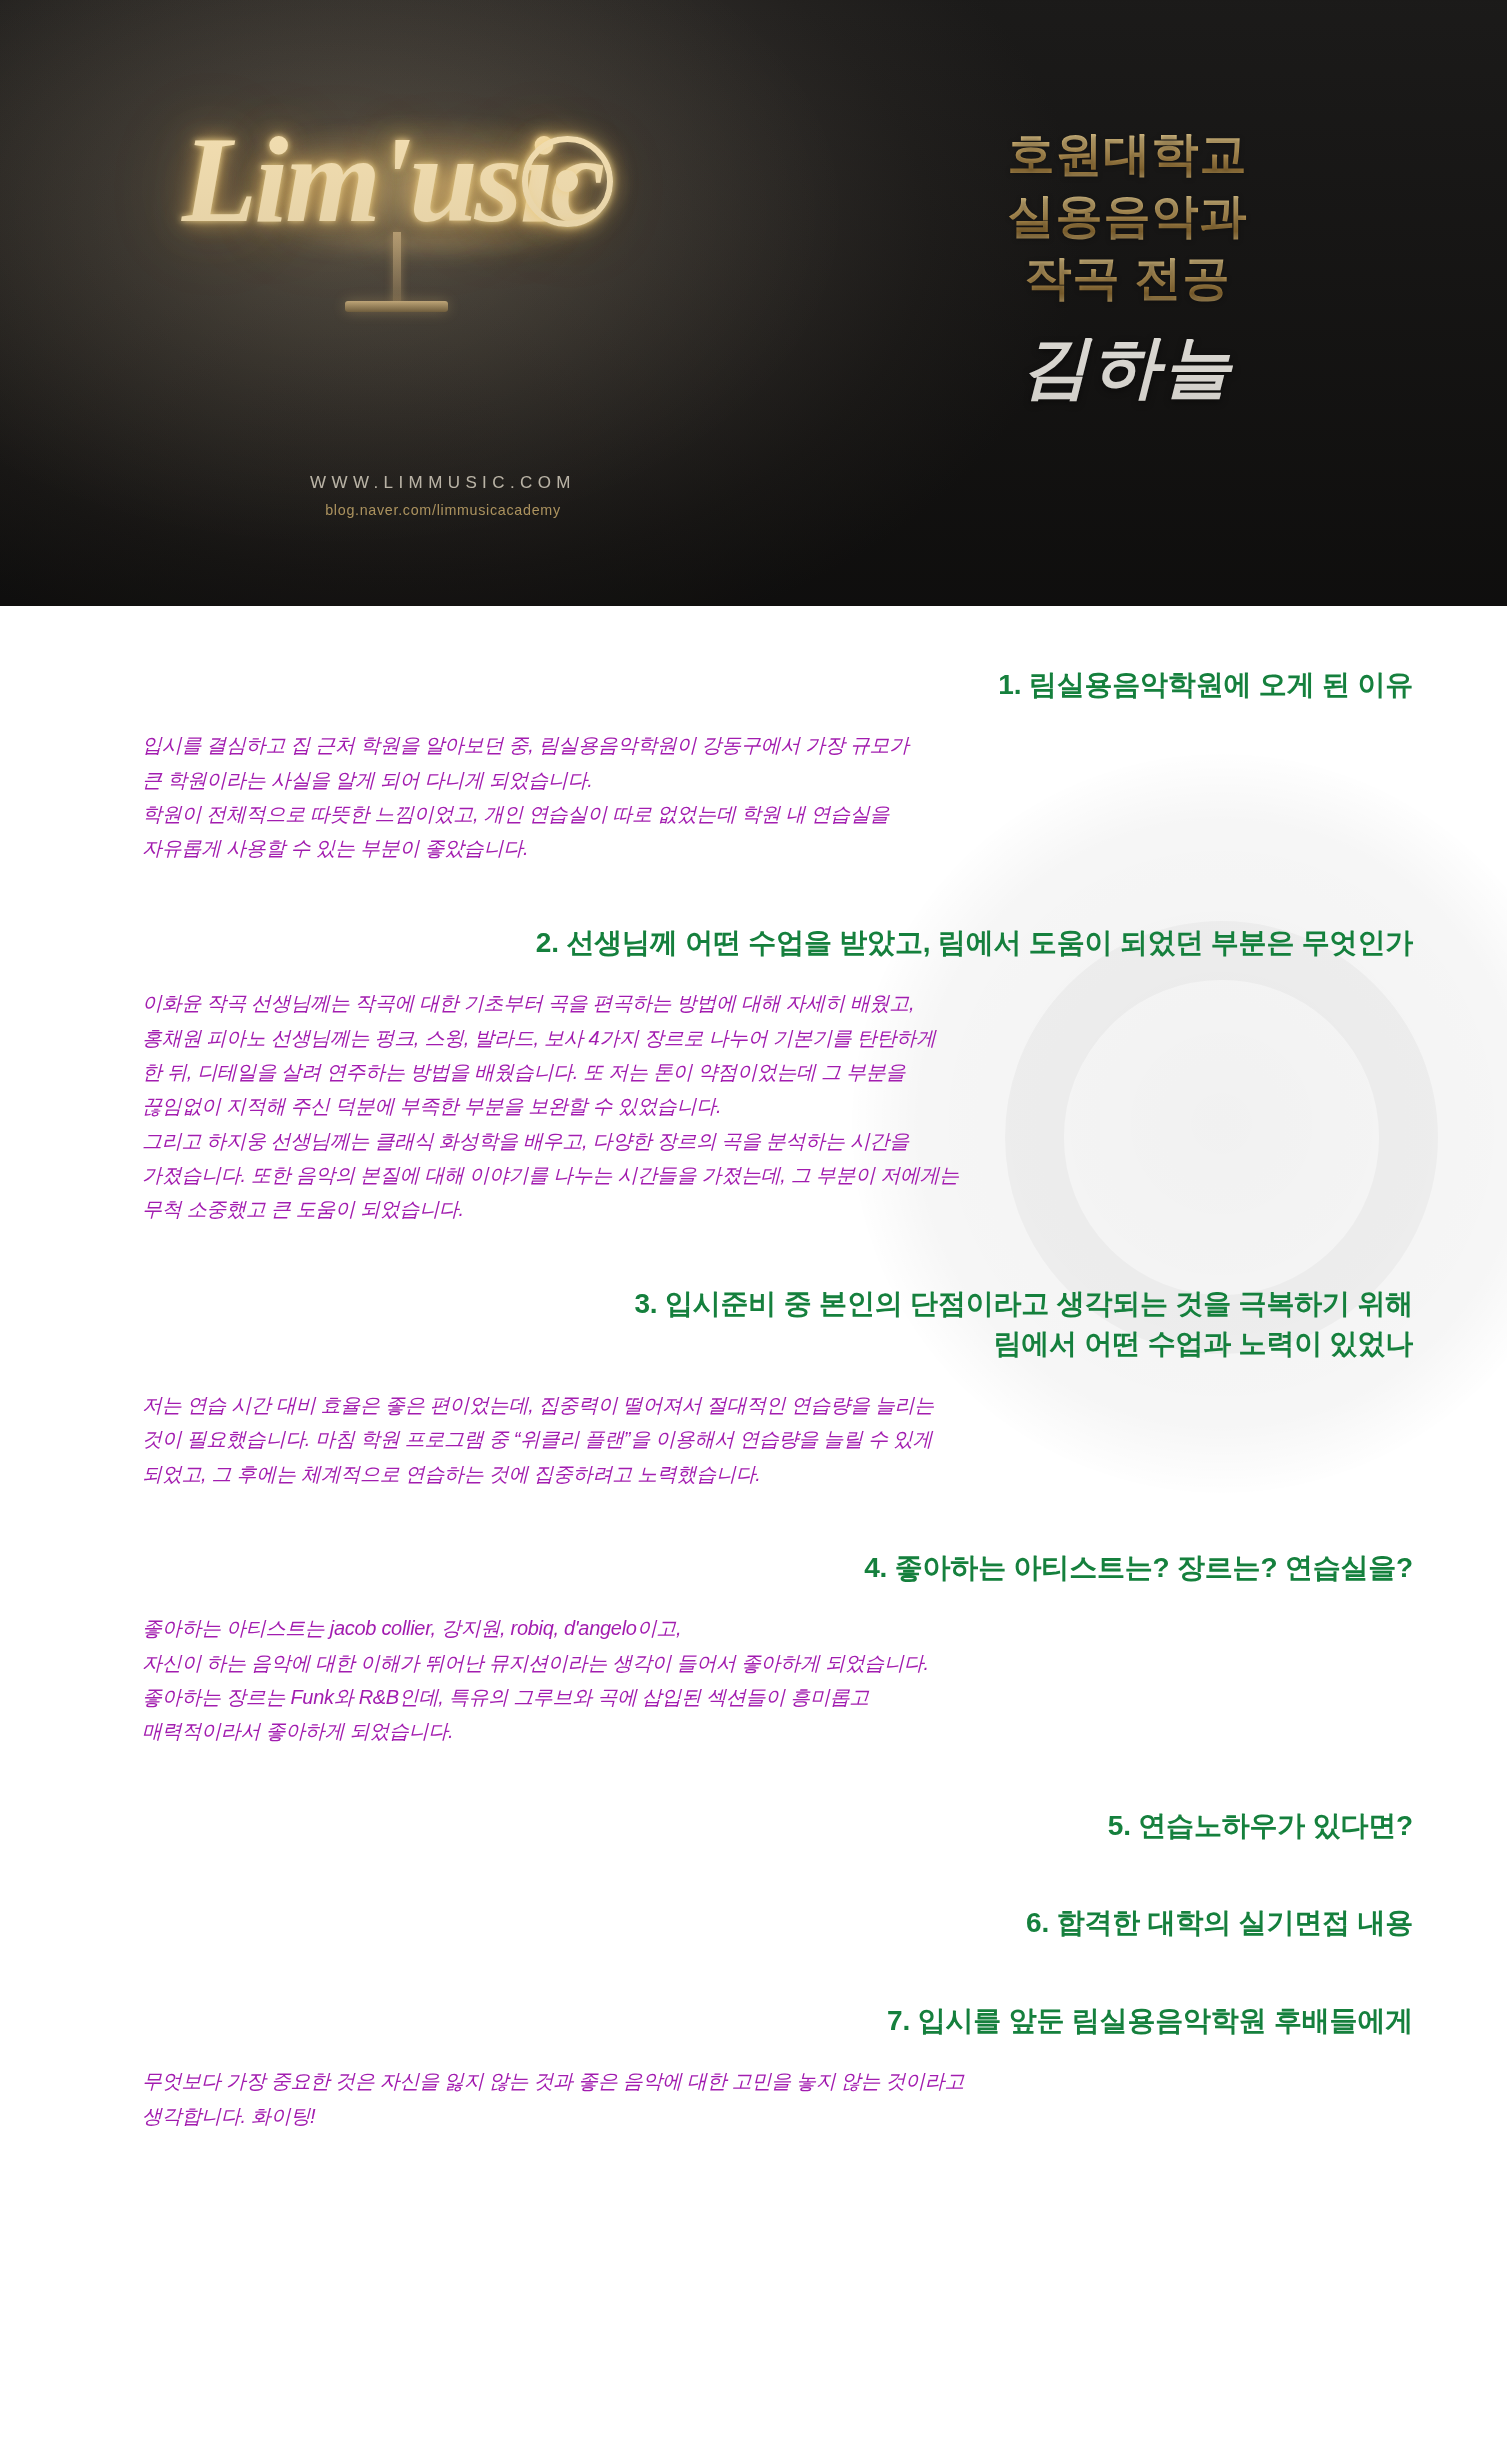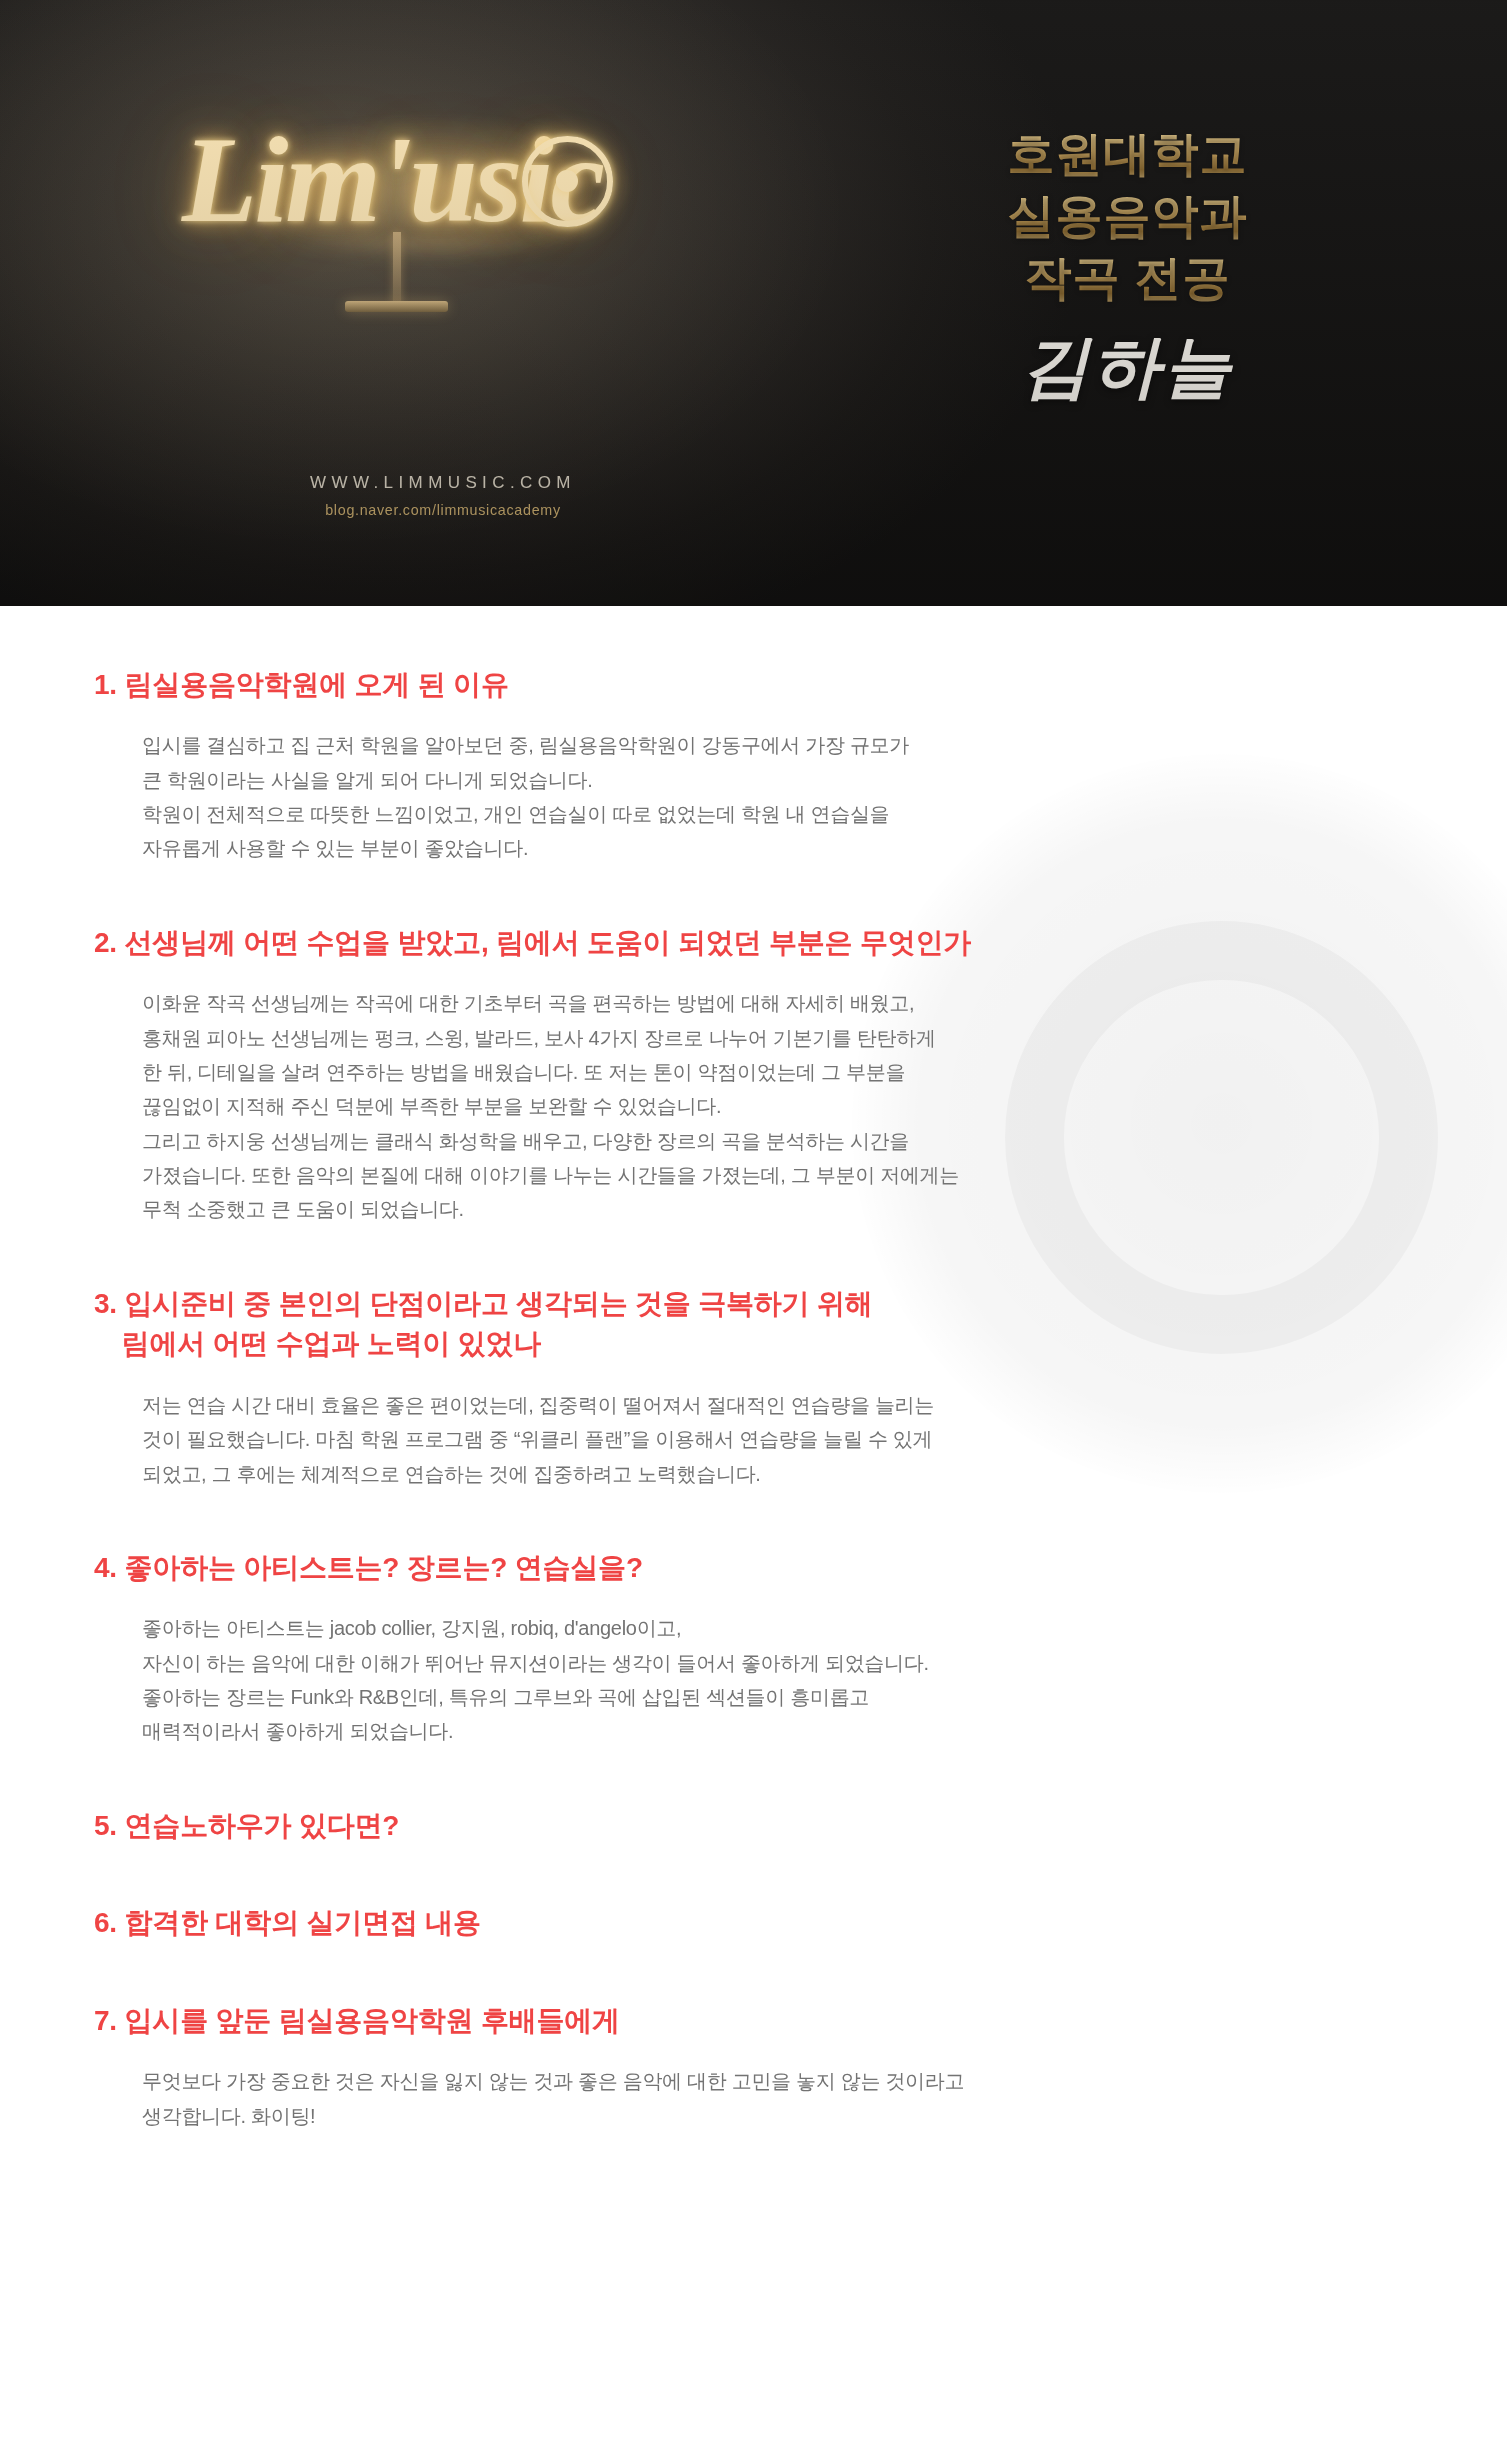--- a/index.html
+++ b/index.html
@@ -185,32 +185,34 @@
   .qa-list {
     position: relative;
     z-index: 2;
     padding: 0 94px 0 94px;
   }
   .qa-block { margin-bottom: 57px; }
   .qa-q {
     font-size: 28px;
     font-weight: 700;
     line-height: 1.45;
-    color: #ef4444;
+    color: #15803d;
     letter-spacing: -0.2px;
     margin: 0 0 22.7px 0;
+    text-align: right;
   }
   .qa-q .qline2 { display: block; padding-left: 27.6px; }
   .qa-a {
     font-size: 20px;
     line-height: 1.72;
-    color: #737373;
+    color: #a21caf;
     letter-spacing: -0.3px;
     padding-left: 48px;
     white-space: pre-line;
+    font-style: italic;
   }
 </style>
 </head>
 <body>
 
 <div class="header">
   <div class="header-vignette"></div>
 
   <div class="logo-wrap">
     <div class="neon-glow"></div>

